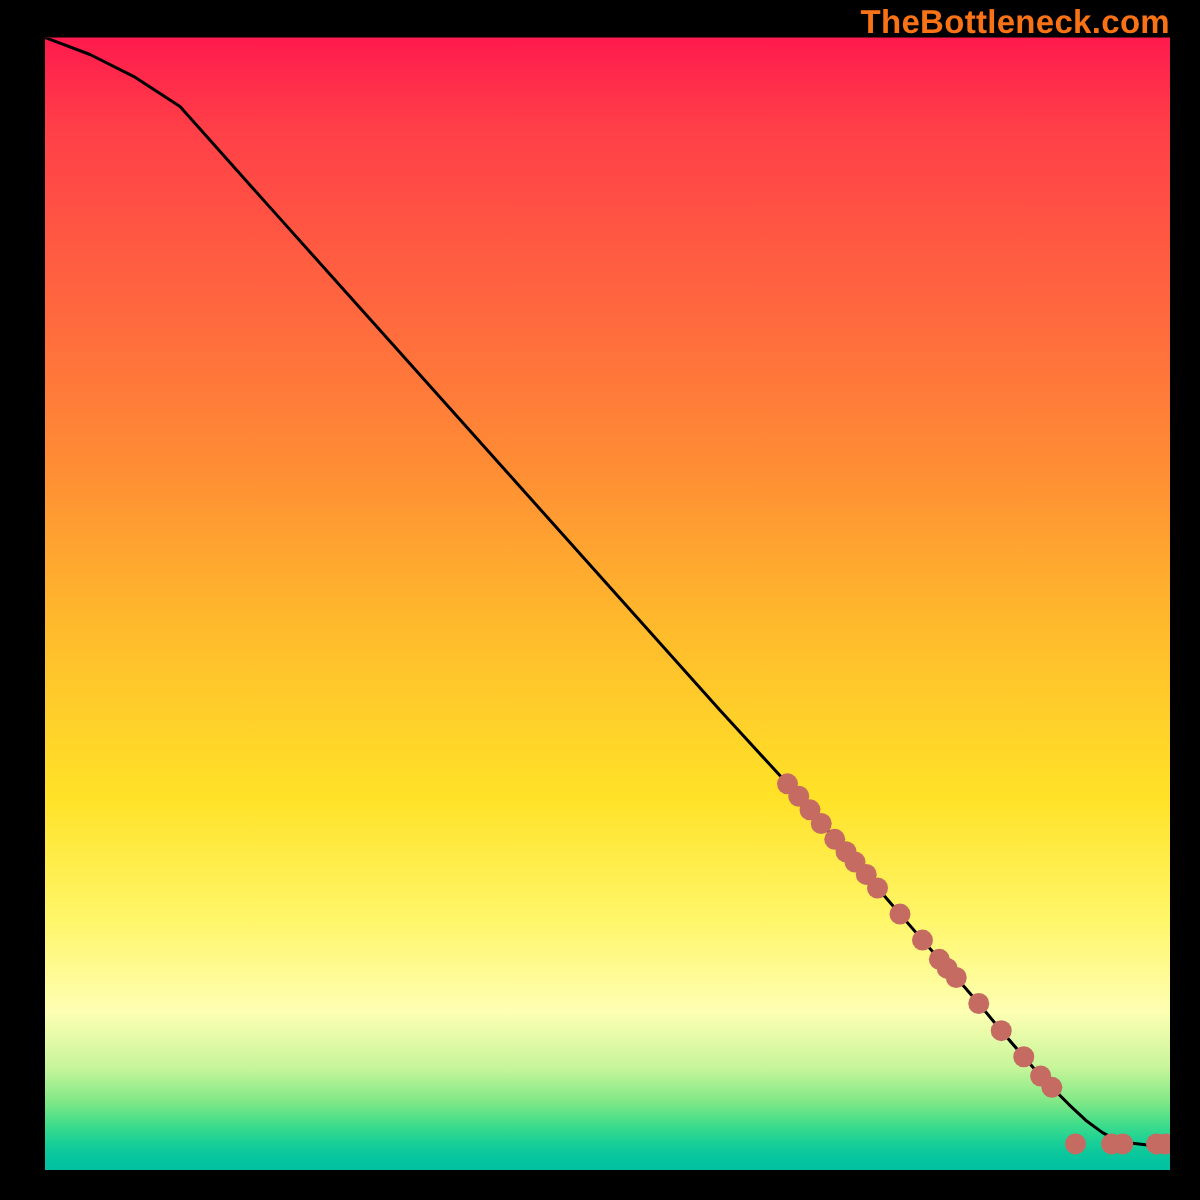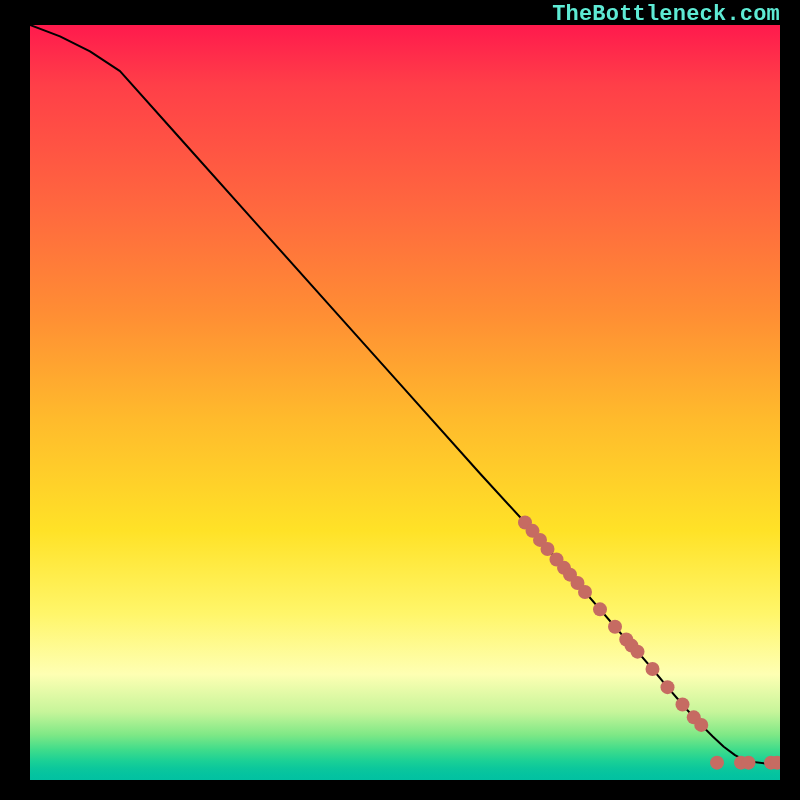--- a/index.html
+++ b/index.html
@@ -38,24 +38,24 @@
       #1ad096 97.5%,
       #0bc79c 98.5%,
       #04c3a0 99.3%,
       #02c1a1 100%
     );
   }
   .watermark {
     position: absolute;
     top: 2px;
     right: 20px;
-    font-family: Liberation Mono, monospace;
+    font-family: Liberation Sans, sans-serif;
     font-size: 22px;
     font-weight: 600;
-    color: #5eead4;
+    color: #f97316;
     letter-spacing: 0.2px;
   }
   svg.curve {
     position: absolute;
     left: 0;
     top: 0;
     width: 750px;
     height: 755px;
   }
 </style>

